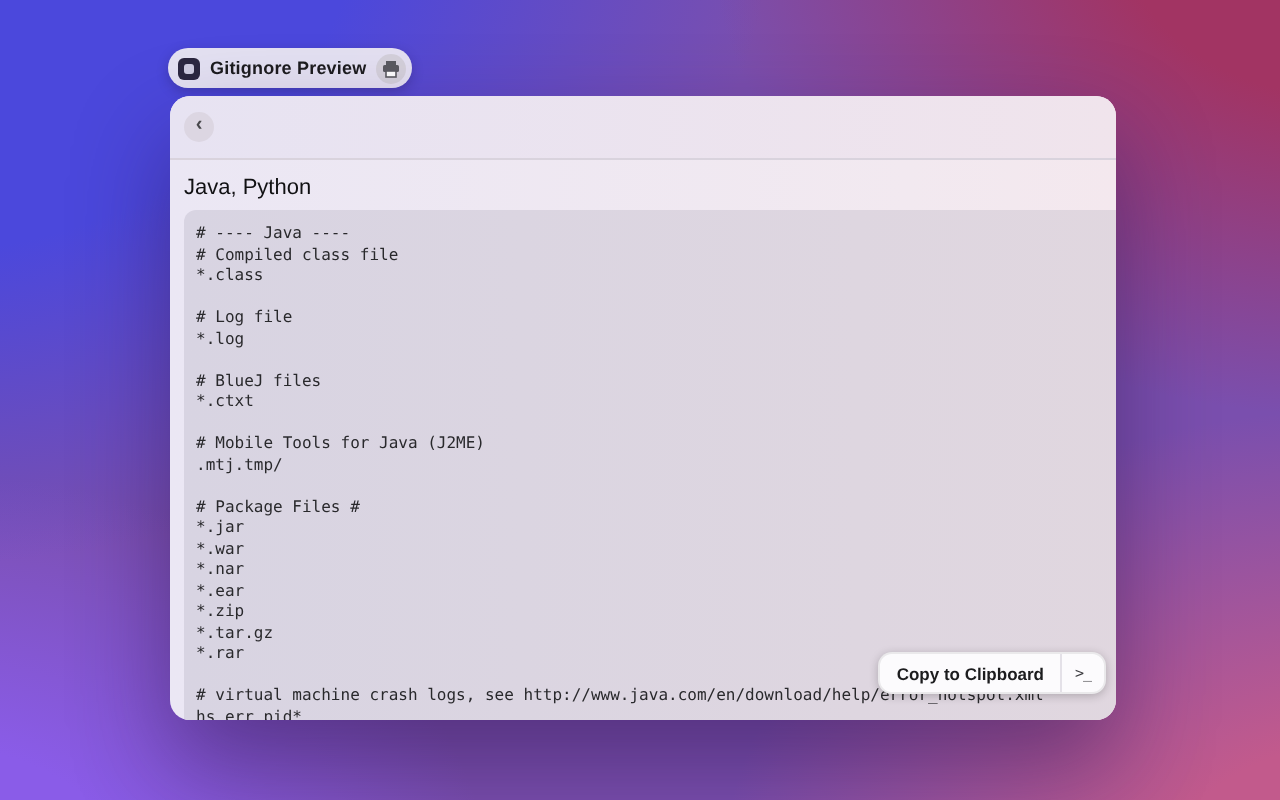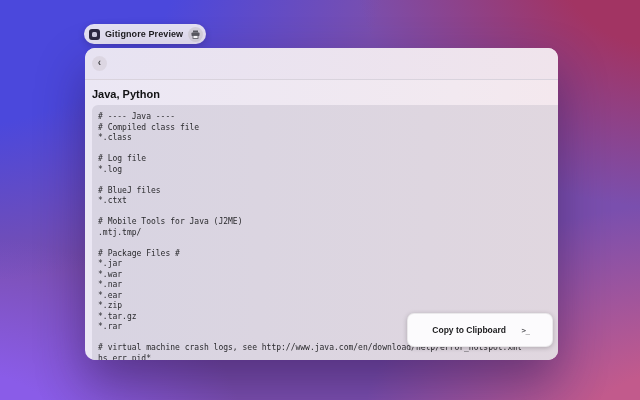--- a/index.html
+++ b/index.html
@@ -22,29 +22,29 @@
     align-items:center;justify-content:center;flex:0 0 auto;}
   
   .window{position:absolute;left:85px;top:48px;width:473px;height:312px;border-radius:10px;
     overflow:hidden;background:linear-gradient(90deg,#ebe7f4 0%,#f2e9f0 78%,#f4e8ee 100%);
     box-shadow:0 22px 48px rgba(40,15,70,0.45);}
   .win-header{height:31px;border-bottom:1px solid #d9d3dd;display:flex;align-items:center;
     padding:0 7px;background:linear-gradient(90deg,#e7e3f2 0%,#f0e4ec 100%);}
   .back-btn{width:15px;height:15px;border-radius:50%;background:#dcd6e2;border:none;
     display:flex;align-items:center;justify-content:center;cursor:pointer;padding:0;}
   .back-glyph{font-size:10px;line-height:1;color:#48484c;font-weight:700;margin-top:-1px;}
-  .win-title{margin:8px 0 0 7px;font-size:11px;font-weight:700;color:#111113;}
+  .win-title{margin:8px 0 0 7px;font-size:11px;font-weight:400;color:#111113;}
   
   .codeblock{position:absolute;left:7px;top:57px;width:506px;bottom:0;border-radius:6px 6px 0 0;
     background:linear-gradient(90deg,#d8d4e2 0%,#e1d7df 100%);overflow:hidden;}
   .codeblock pre{margin:0;padding:7px 6px;font-family:"DejaVu Sans Mono","Liberation Mono",monospace;
     font-size:8px;line-height:10.5px;color:#29292c;white-space:pre;}
   
-  .copy-btn{position:absolute;right:5px;bottom:13px;height:31px;display:flex;align-items:center;
-    background:#fcfbfd;border:1px solid rgba(0,0,0,0.07);border-radius:7px;cursor:pointer;padding:16px;
+  .copy-btn{position:absolute;right:5px;bottom:13px;height:21px;display:flex;align-items:center;
+    background:#fcfbfd;border:1px solid rgba(0,0,0,0.07);border-radius:7px;cursor:pointer;padding:0;
     box-shadow:0 1px 5px rgba(0,0,0,0.22);}
   .copy-label{padding:0 8px;font-size:8.5px;font-weight:600;color:#1c1c1e;white-space:nowrap;
     font-family:"Liberation Sans",sans-serif;}
   .copy-sep{width:1px;align-self:stretch;background:#e4e1e8;}
   .copy-shortcut{width:21px;text-align:center;font-family:"DejaVu Sans Mono",monospace;
     font-size:7.5px;color:#3a3a3e;letter-spacing:-0.5px;}
 </style>
 </head>
 <body>
 

